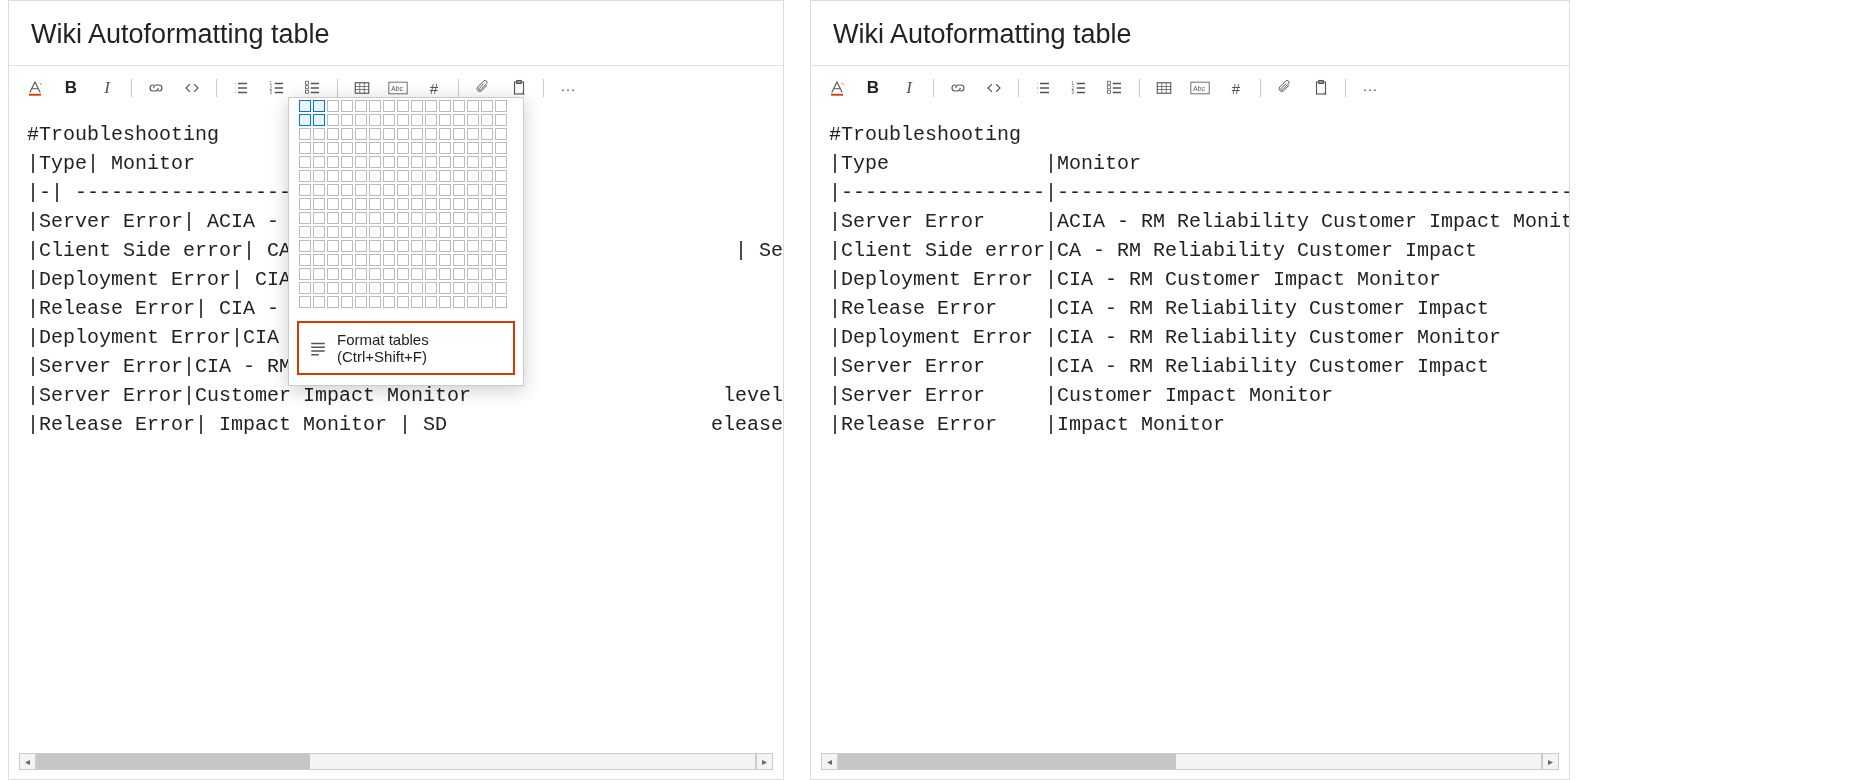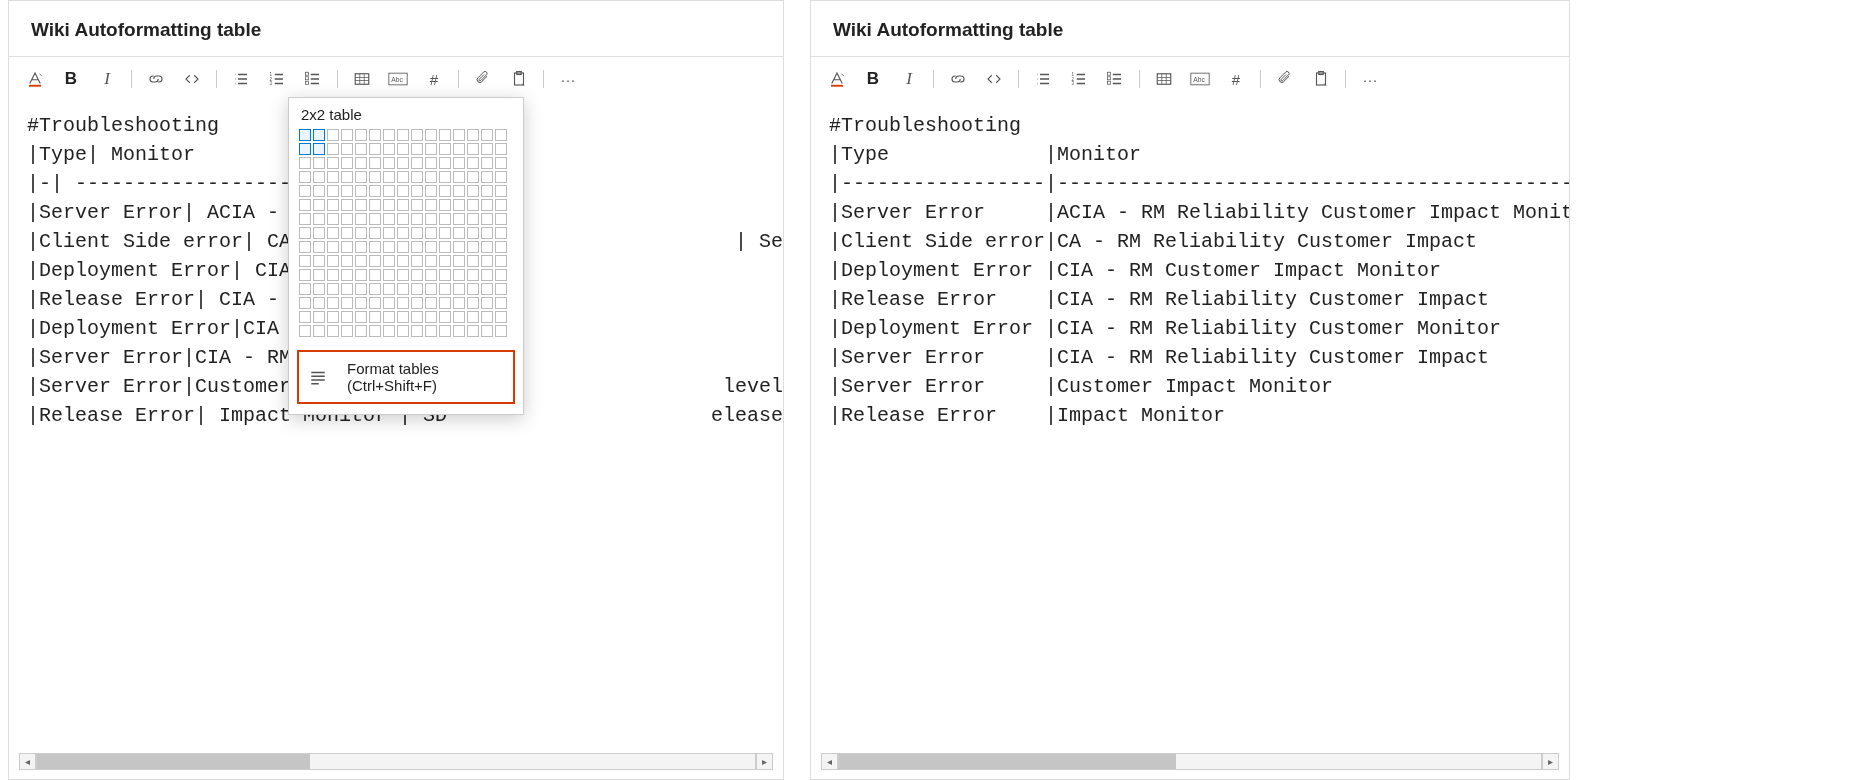--- a/index.html
+++ b/index.html
@@ -19,22 +19,22 @@
     border: 1px solid #ddd;
     background: #fff;
   }
   .pane-left { left: 8px; width: 776px; }
   .pane-right { left: 810px; width: 760px; }
   .title-area {
     border-bottom: 1px solid #e0e0e0;
     padding: 18px 22px 15px 22px;
   }
   .title-text {
-    font-size: 19px;
-    font-weight: 700;
+    font-size: 27px;
+    font-weight: 400;
     color: #222;
   }
   .toolbar {
     display: flex;
     align-items: center;
     gap: 12px;
     padding: 8px 14px;
     height: 44px;
   }
   .tb-btn {
@@ -133,21 +133,21 @@
   .grid-cell.sel {
     border-color: #0078d4;
     background: #eaf4fd;
   }
   .popup-action {
     border: 2px solid #d83b01;
     margin: 4px 8px 8px 8px;
     padding: 8px 10px;
     display: flex;
     align-items: center;
-    gap: 20px;
+    gap: 10px;
     font-size: 15px;
     color: #222;
     cursor: pointer;
   }
   .popup-action .picon {
     font-size: 16px;
     color: #555;
   }
   svg { display: block; }
 </style>
@@ -248,21 +248,20 @@
   <div class="scrollbar-bottom">
     <span class="sb-arrow left">◂</span>
     <div class="track" style="margin:0 17px;">
       <div class="thumb" style="left:0; width:38%;"></div>
     </div>
     <span class="sb-arrow right">▸</span>
   </div>
 </div>
 
 <div class="popup">
-  <div class="popup-header">2x2 table</div>
   <div class="grid-pick" id="gridPick">
       <div class="grid-cell sel"></div>
       <div class="grid-cell sel"></div>
       <div class="grid-cell"></div>
       <div class="grid-cell"></div>
       <div class="grid-cell"></div>
       <div class="grid-cell"></div>
       <div class="grid-cell"></div>
       <div class="grid-cell"></div>
       <div class="grid-cell"></div>

